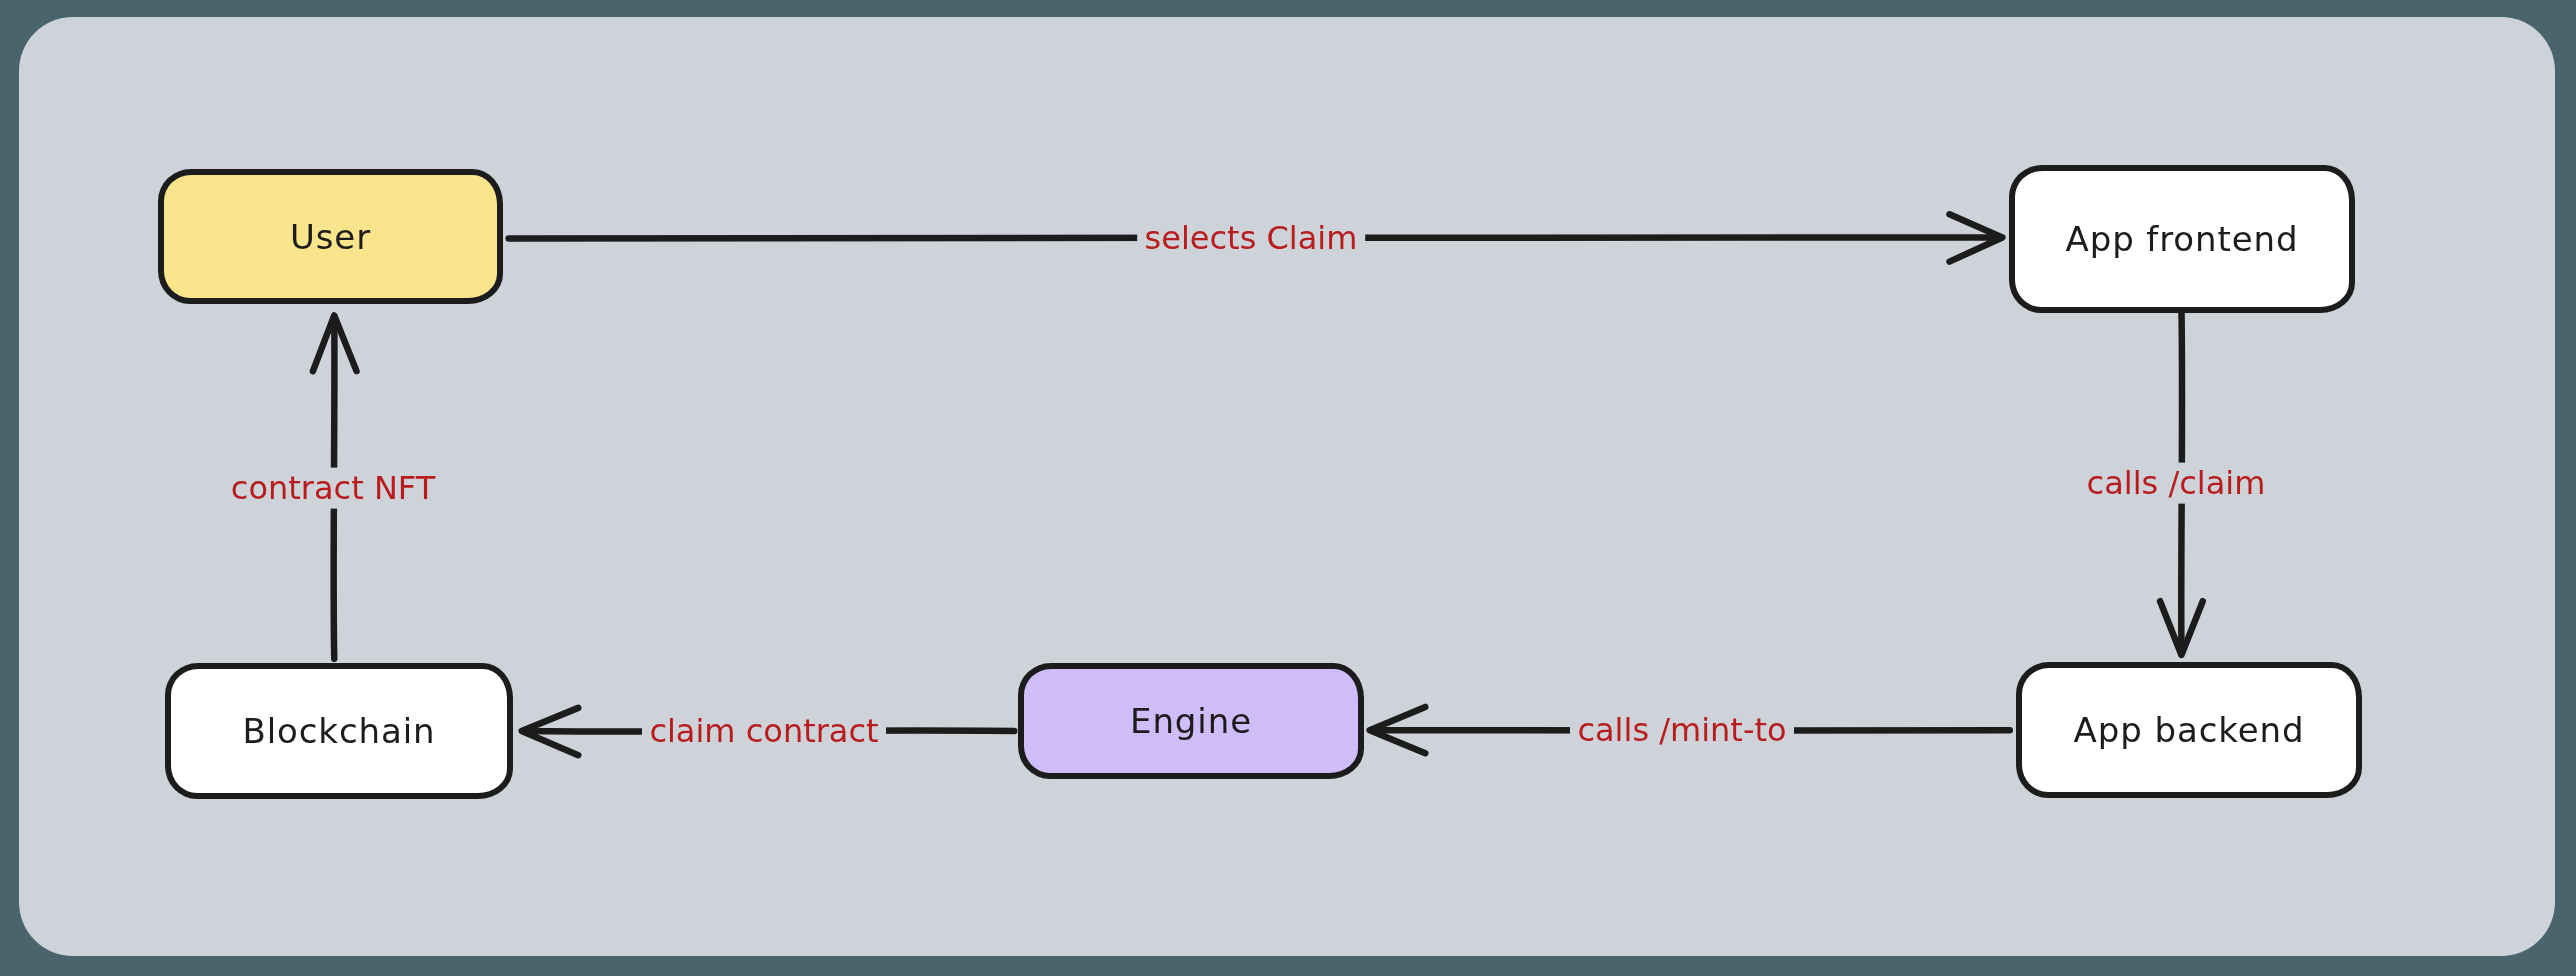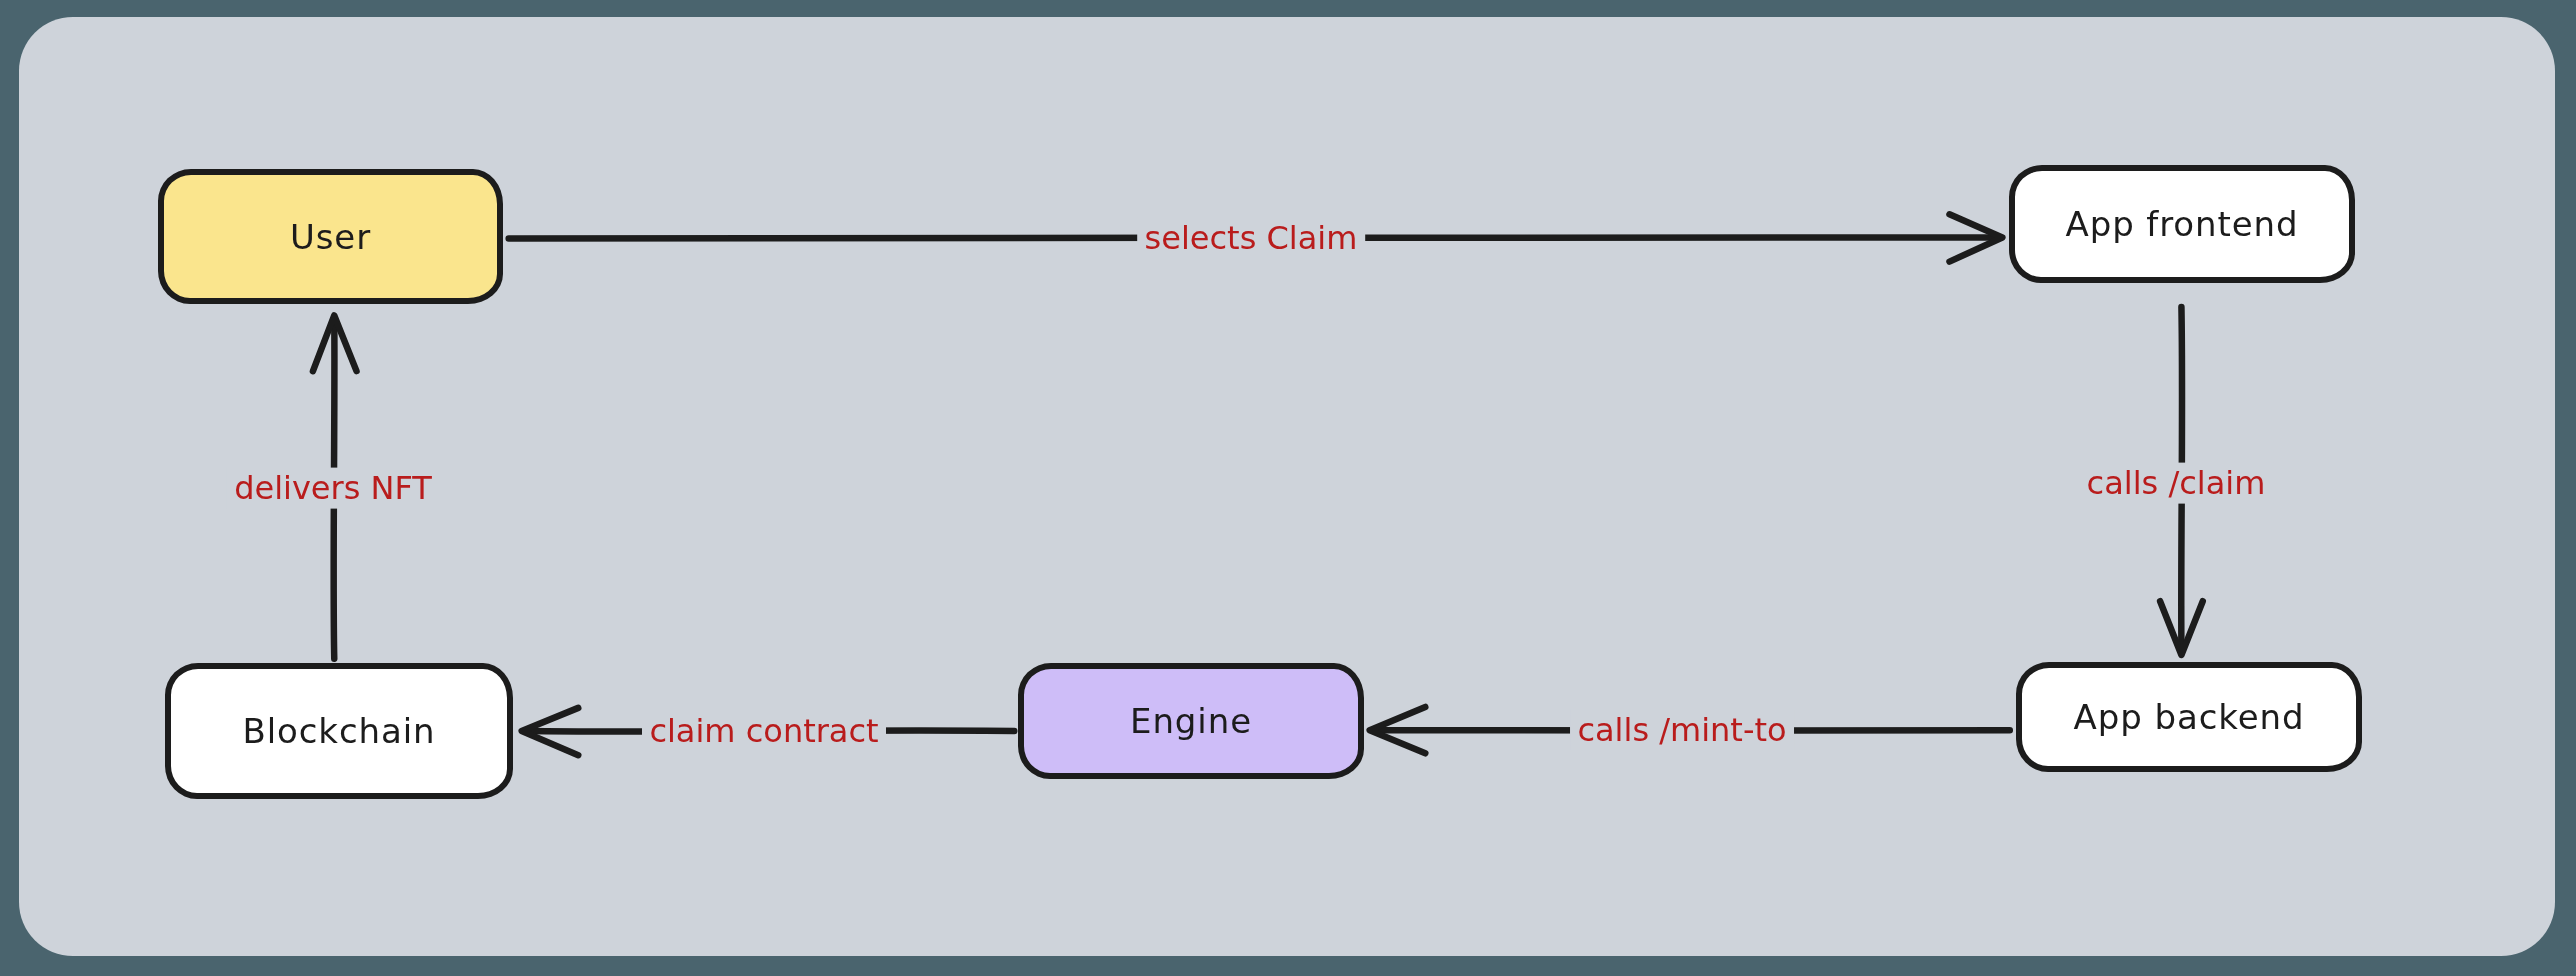--- a/index.html
+++ b/index.html
@@ -52,22 +52,22 @@
     border-radius: 33px 30px 35px 32px / 32px 35px 30px 33px;
     cursor: pointer;
   }
   .node-label {
     font-size: 34px;
     color: #1c1c1c;
     letter-spacing: 0.9px;
     white-space: nowrap;
   }
   .node-user       { left: 158px;  top: 169px; width: 345px; height: 135px; }
-  .node-frontend   { left: 2009px; top: 165px; width: 346px; height: 118px; }
-  .node-backend    { left: 2016px; top: 662px; width: 346px; height: 110px; }
+  .node-frontend   { left: 2009px; top: 165px; width: 346px; height: 148px; }
+  .node-backend    { left: 2016px; top: 662px; width: 346px; height: 136px; }
   .node-engine     { left: 1018px; top: 663px; width: 346px; height: 116px; }
   .node-blockchain { left: 165px;  top: 663px; width: 348px; height: 136px; }
   .edge-label {
     position: absolute;
     transform: translate(-50%, -50%);
     background: #ced3da;
     color: #b91c1c;
     font-size: 32px;
     line-height: 1.1;
     padding: 2.8px 7.4px;
@@ -126,15 +126,15 @@
   </div>
 
   <div class="node node-blockchain" style="background-color: rgb(255, 255, 255);">
     <span class="node-label">Blockchain</span>
   </div>
 
   <span class="edge-label lbl-selects-claim">selects Claim</span>
   <span class="edge-label lbl-calls-claim">calls /claim</span>
   <span class="edge-label lbl-mint-to">calls /mint-to</span>
   <span class="edge-label lbl-contract">claim contract</span>
-  <span class="edge-label lbl-delivers-nft">delivers NFT</span>
+  <span class="edge-label lbl-delivers-nft">contract NFT</span>
 </div>
 
 
 </body></html>

